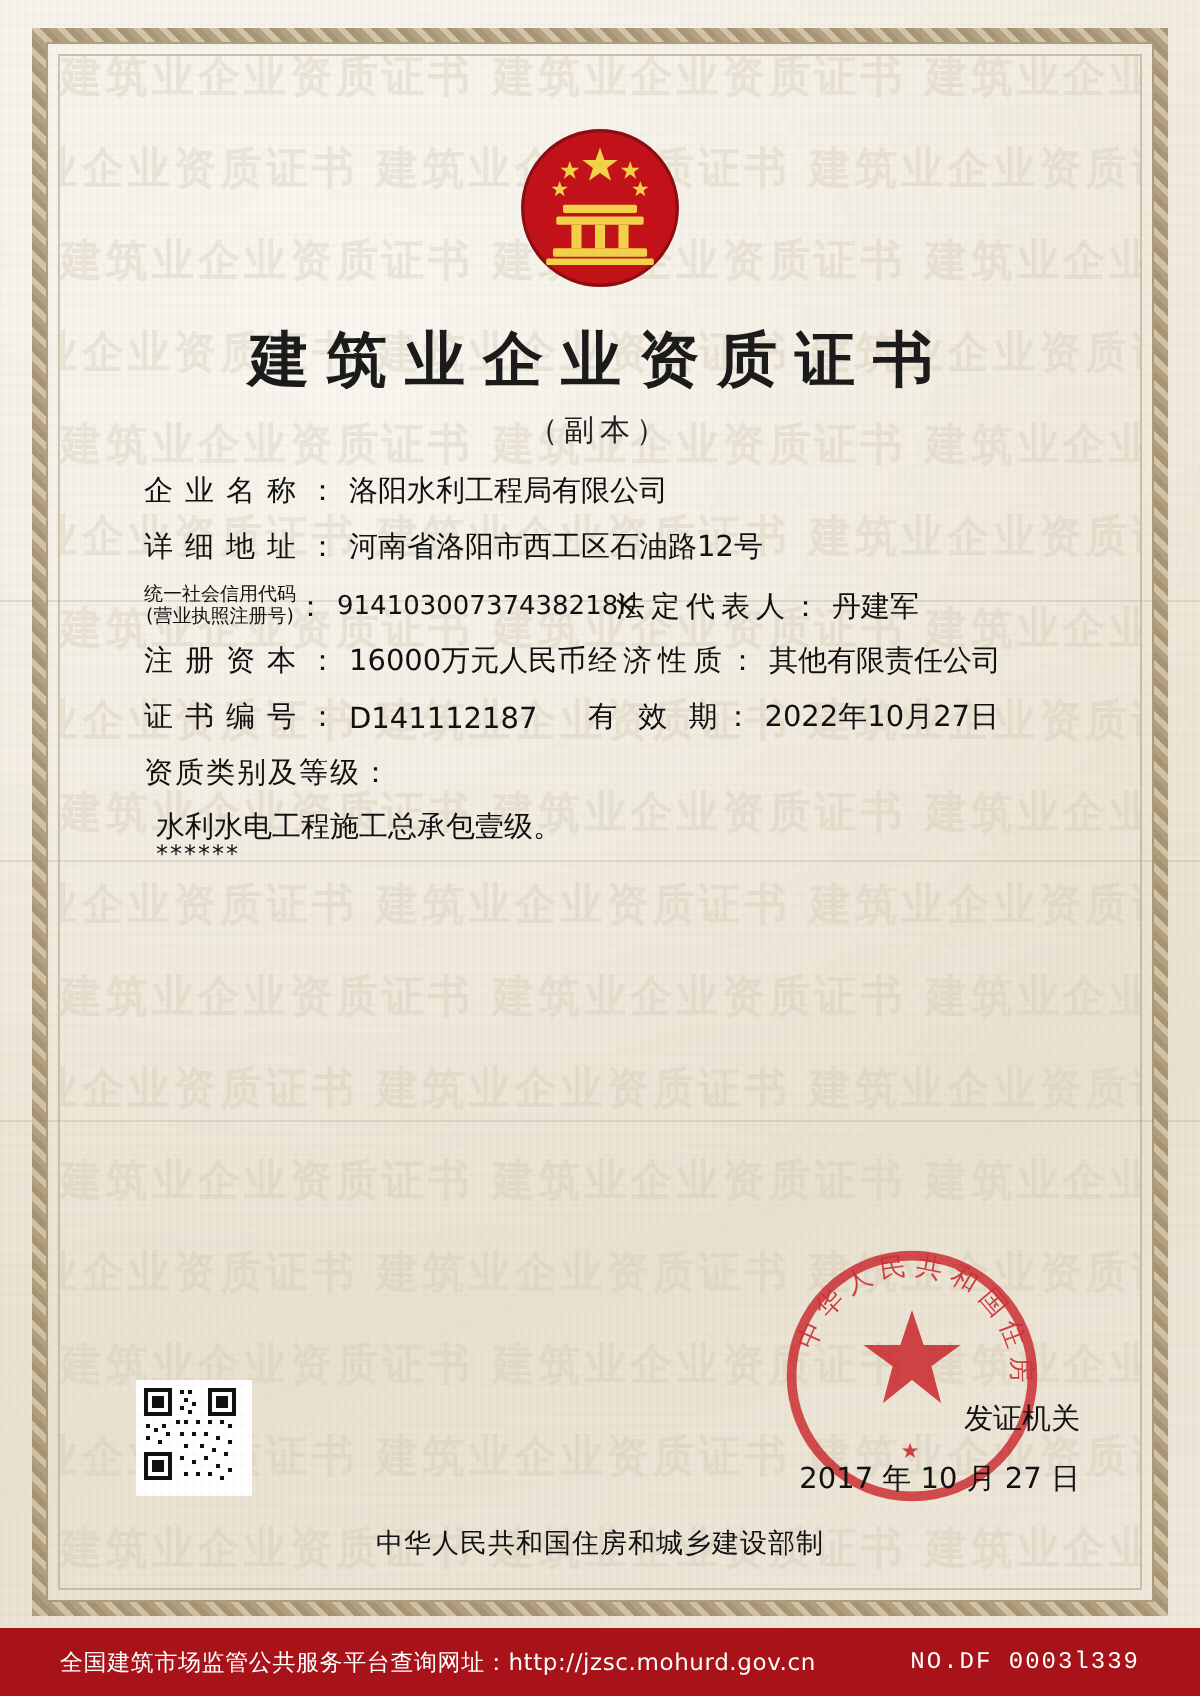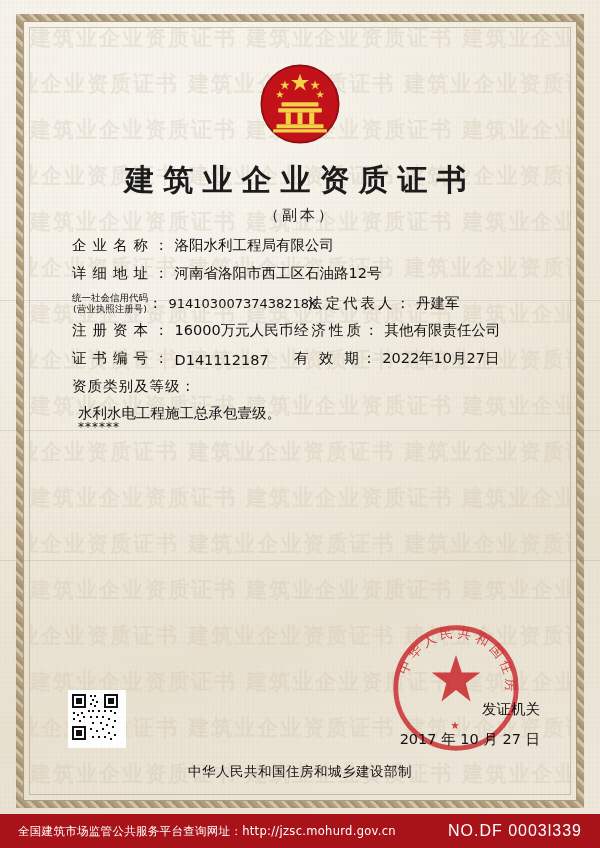--- a/index.html
+++ b/index.html
@@ -115,24 +115,24 @@
   
   .seal{
     position:absolute;right:76px;top:620px;width:136px;height:136px;
     opacity:.88;
   }
   
   .footer{
     position:absolute;left:0;right:0;bottom:0;height:34px;
     background:#a8131a;color:#fff;
     display:flex;align-items:center;justify-content:space-between;
-    padding:0 18px;box-sizing:border-box;
+    padding:0 30px;box-sizing:border-box;
     font-size:11.5px;letter-spacing:.3px;text-align:right;
   }
-  .footer .no{font-family:Liberation Sans, sans-serif;font-size:16px;letter-spacing:1px;}
+  .footer .no{font-family:Liberation Mono, monospace;font-size:12px;letter-spacing:1px;}
   
   .crease{position:absolute;left:0;right:0;height:1px;background:rgba(120,105,80,.16);}
 </style>
 </head>
 <body>
 
 <div id="certificate">
 
   <div class="watermark" id="wm">
       <div class="wm-row">建筑业企业资质证书 建筑业企业资质证书 建筑业企业资质证书 建筑业企业资质证书 建筑业企业资质证书 建筑业企业资质证书 </div>

